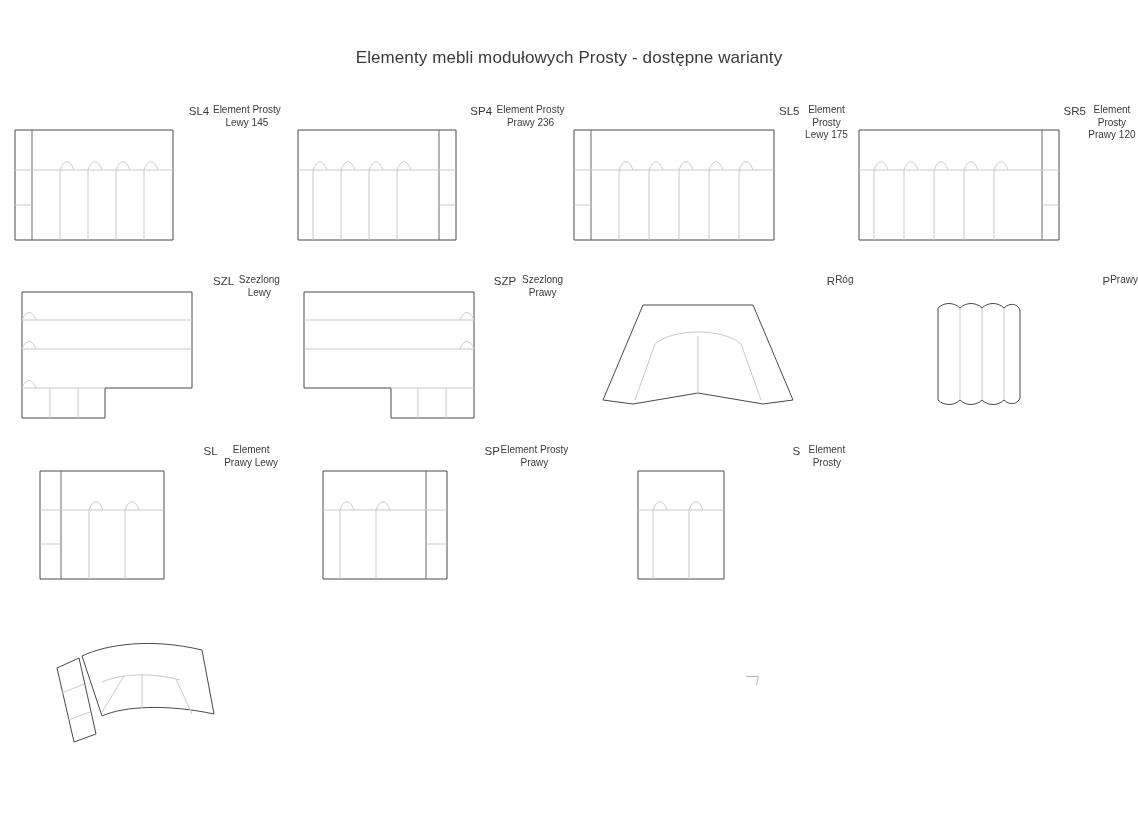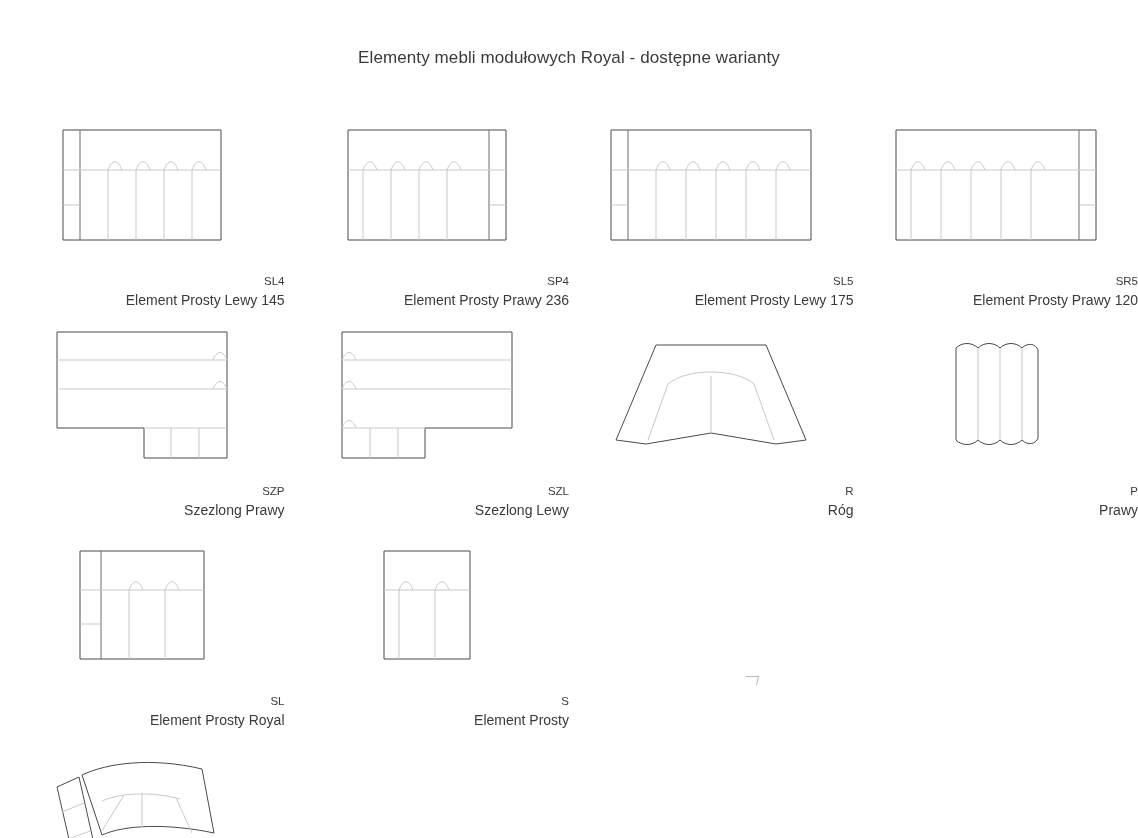--- a/index.html
+++ b/index.html
@@ -31,43 +31,43 @@
     left: 0;
     width: 1138px;
   }
   .row {
     display: flex;
     width: 1138px;
   }
   .cell {
     width: 284.5px;
     display: flex;
-    flex-direction: column;
-    align-items: flex-end;
+    flex-direction: row;
+    align-items: flex-start;
   }
   .art {
     height: 170px;
     display: flex;
     align-items: center;
     justify-content: center;
     width: 100%;
   }
   .art svg {
     display: block;
     overflow: visible;
   }
   .code {
     font-size: 11.5px;
     color: #3a3a3a;
     margin-top: 4px;
     text-align: center;
     line-height: 1.25;
   }
   .desc {
-    font-size: 14px;
+    font-size: 10px;
     color: #3a3a3a;
     margin-top: 4px;
     text-align: center;
     line-height: 1.25;
   }
   .outline {
     fill: #ffffff;
     stroke: #4a4a4a;
     stroke-width: 1;
     stroke-linejoin: round;
@@ -89,21 +89,21 @@
     width: 12px;
     height: 8px;
     border-top: 1px solid #b9b9b9;
     border-right: 1px solid #b9b9b9;
     transform: skewX(-12deg);
   }
 </style>
 </head>
 <body>
 
-<div id="page-title">Elementy mebli modułowych Royal - dostępne warianty</div>
+<div id="page-title">Elementy mebli modułowych Prosty - dostępne warianty</div>
 
 <div class="grid">
 
   <div class="row">
 
     <div class="cell">
       <div class="art">
         <svg width="168" height="120" viewBox="0 0 168 120">
           <rect class="outline" x="5" y="5" width="158" height="110"></rect>
           <path class="seam-dark" d="M22 5 V115"></path>
@@ -194,50 +194,50 @@
       <div class="desc">Element Prosty Prawy 120</div>
     </div>
 
   </div>
 
   <div class="row">
 
     <div class="cell">
       <div class="art">
         <svg width="180" height="136" viewBox="0 0 180 136">
-          <path class="outline" d="M5 5 H175 V131 H92 V101 H5 Z"></path>
-          <path class="seam" d="M5 33 H175"></path>
-          <path class="seam" d="M5 62 H175"></path>
-          <path class="seam" d="M92 101 H175"></path>
-          <path class="seam" d="M161 33 C 165 23, 171 23, 175 33"></path>
-          <path class="seam" d="M161 62 C 165 52, 171 52, 175 62"></path>
-          <path class="seam" d="M119 101 V131"></path>
-          <path class="seam" d="M147 101 V131"></path>
-        </svg>
-      </div>
-      <div class="code">SZP</div>
-      <div class="desc">Szezlong Prawy</div>
-    </div>
-
-    <div class="cell">
-      <div class="art">
-        <svg width="180" height="136" viewBox="0 0 180 136">
           <path class="outline" d="M5 5 H175 V101 H88 V131 H5 Z"></path>
           <path class="seam" d="M5 33 H175"></path>
           <path class="seam" d="M5 62 H175"></path>
           <path class="seam" d="M5 101 H88"></path>
           <path class="seam" d="M5 33 C 9 23, 15 23, 19 33"></path>
           <path class="seam" d="M5 62 C 9 52, 15 52, 19 62"></path>
           <path class="seam" d="M5 101 C 9 91, 15 91, 19 101"></path>
           <path class="seam" d="M33 101 V131"></path>
           <path class="seam" d="M61 101 V131"></path>
         </svg>
       </div>
       <div class="code">SZL</div>
       <div class="desc">Szezlong Lewy</div>
+    </div>
+
+    <div class="cell">
+      <div class="art">
+        <svg width="180" height="136" viewBox="0 0 180 136">
+          <path class="outline" d="M5 5 H175 V131 H92 V101 H5 Z"></path>
+          <path class="seam" d="M5 33 H175"></path>
+          <path class="seam" d="M5 62 H175"></path>
+          <path class="seam" d="M92 101 H175"></path>
+          <path class="seam" d="M161 33 C 165 23, 171 23, 175 33"></path>
+          <path class="seam" d="M161 62 C 165 52, 171 52, 175 62"></path>
+          <path class="seam" d="M119 101 V131"></path>
+          <path class="seam" d="M147 101 V131"></path>
+        </svg>
+      </div>
+      <div class="code">SZP</div>
+      <div class="desc">Szezlong Prawy</div>
     </div>
 
     <div class="cell">
       <div class="art">
         <svg width="200" height="110" viewBox="0 0 200 110">
           <path class="outline" d="M45 5 H155 L195 100 L165 104 L100 93 L35 104 L5 100 Z"></path>
           <path class="seam" d="M57 44 L37 100"></path>
           <path class="seam" d="M143 44 L163 100"></path>
           <path class="seam" d="M57 44 C 75 28, 125 28, 143 44"></path>
           <path class="seam" d="M100 36 V93"></path>
@@ -272,23 +272,40 @@
           <path class="seam" d="M26 44 h103"></path>
           <path class="seam" d="M5 44 h21"></path>
           <path class="seam" d="M5 78 h21"></path>
           <path class="seam" d="M54 44 C 58 33, 64 33, 68 44"></path>
           <path class="seam" d="M54 44 V113"></path>
           <path class="seam" d="M90 44 C 94 33, 100 33, 104 44"></path>
           <path class="seam" d="M90 44 V113"></path>
         </svg>
       </div>
       <div class="code">SL</div>
-      <div class="desc">Element Prosty Royal</div>
-    </div>
-
+      <div class="desc">Element Prawy Lewy</div>
+    </div>
+
+    <div class="cell">
+      <div class="art">
+        <svg width="134" height="118" viewBox="0 0 134 118">
+          <rect class="outline" x="5" y="5" width="124" height="108"></rect>
+          <path class="seam-dark" d="M108 5 V113"></path>
+          <path class="seam" d="M5 44 h103"></path>
+          <path class="seam" d="M108 44 h21"></path>
+          <path class="seam" d="M108 78 h21"></path>
+          <path class="seam" d="M22 44 C 26 33, 32 33, 36 44"></path>
+          <path class="seam" d="M22 44 V113"></path>
+          <path class="seam" d="M58 44 C 62 33, 68 33, 72 44"></path>
+          <path class="seam" d="M58 44 V113"></path>
+        </svg>
+      </div>
+      <div class="code">SP</div>
+      <div class="desc">Element Prosty Prawy</div>
+    </div>
 
     <div class="cell">
       <div class="art">
         <svg width="96" height="118" viewBox="0 0 96 118">
           <rect class="outline" x="5" y="5" width="86" height="108"></rect>
           <path class="seam" d="M5 44 h86"></path>
           <path class="seam" d="M20 44 C 24 33, 30 33, 34 44"></path>
           <path class="seam" d="M20 44 V113"></path>
           <path class="seam" d="M56 44 C 60 33, 66 33, 70 44"></path>
           <path class="seam" d="M56 44 V113"></path>

